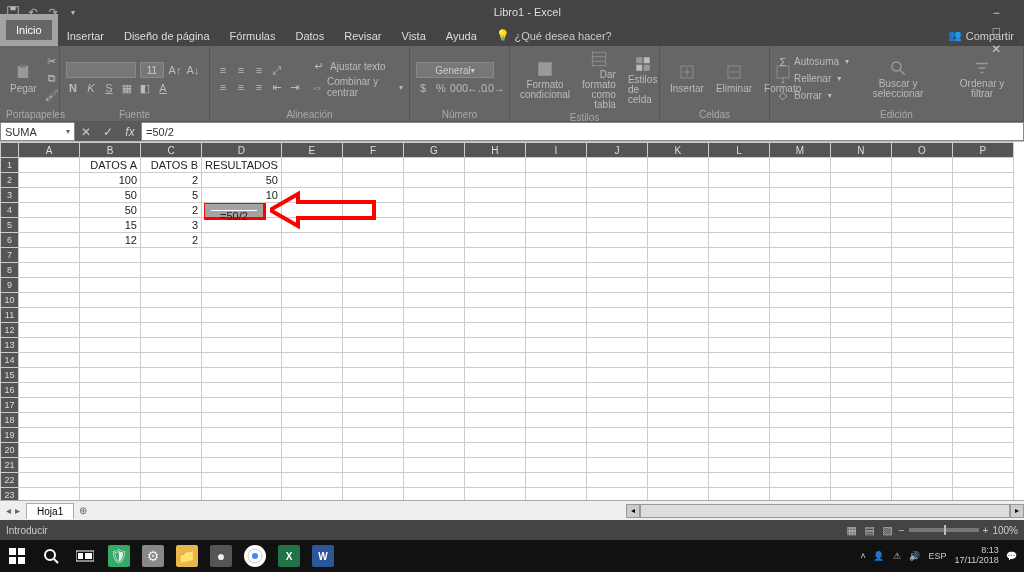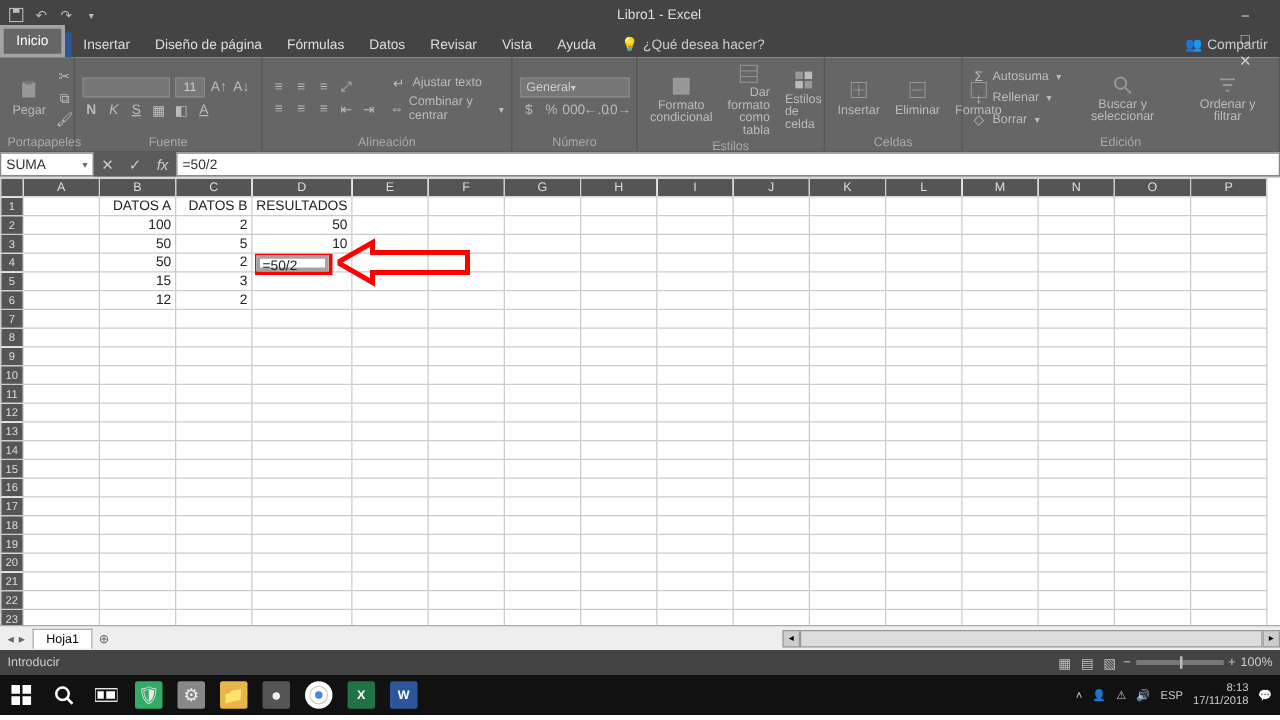--- a/index.html
+++ b/index.html
@@ -40,21 +40,21 @@
   
   .grid { position:relative; height:358px; overflow:hidden; background:#fff; font-size:11px; color:#222;}
   table.sheet { border-collapse:collapse; table-layout:fixed; }
   table.sheet th, table.sheet td { border:1px solid #ccc; height:15px; padding:0 3px; white-space:nowrap; overflow:hidden; }
   table.sheet th { background:#555; color:#ddd; font-weight:normal; font-size:10px; text-align:center; }
   table.sheet th.corner { background:#555; width:18px;}
   table.sheet th.rowhdr { width:18px; background:#555; color:#ddd; text-align:center; font-size:9px;}
   table.sheet td { width:61px; background:#fff; text-align:right;}
   td.l { text-align:right; }
   
-  .active { position:absolute; border:3px solid #a3a3a3; background:#fff; text-align:left; padding:0 2px; font-size:11px;}
+  .active { position:absolute; border:6px solid #a3a3a3; background:#fff; text-align:center; padding:0 2px; font-size:11px;}
   
   .arrow { position:absolute; }
   
   .sheettabs { height:20px; background:#eee; display:flex; align-items:center; font-size:10px; border-top:1px solid #aaa;}
   .sheettabs .nav { display:flex; gap:4px; padding:0 6px; color:#666;}
   .sheettabs .stab { padding:2px 10px; background:#fff; border:1px solid #aaa; border-bottom:none; font-size:10px;}
   .sheettabs .add { width:18px; text-align:center; color:#666;}
   .sheettabs .scroll { margin-left:auto; display:flex; align-items:center; height:14px;}
   .sheettabs .sbtn { width:14px; height:14px; background:#ccc; border:1px solid #999; font-size:8px; text-align:center; line-height:12px;}
   .sheettabs .strack { width:370px; height:14px; background:#ddd; border:1px solid #999;}
@@ -189,21 +189,21 @@
             <span style="font-size:8px;margin-left:2px;">▾</span>
           </div>
       </div>
     </div>
     <div class="glabel">Alineación</div>
   </div>
 
   <div class="rgroup" style="width:100px;">
     <div class="body">
         <div class="fontsel">
-      <div class="fbox" style="width:88px;justify-content:flex-start;">
+      <div class="fbox" style="width:78px;justify-content:center;">
             <span>General</span>
             <span style="font-size:8px;">▾</span>
           </div>
       <div class="fontrow">
         <span class="ic">$</span>
         <span class="ic">%</span>
         <span class="ic">000</span>
         <span class="ic">←.0</span>
         <span class="ic">.0→</span>
       </div>

